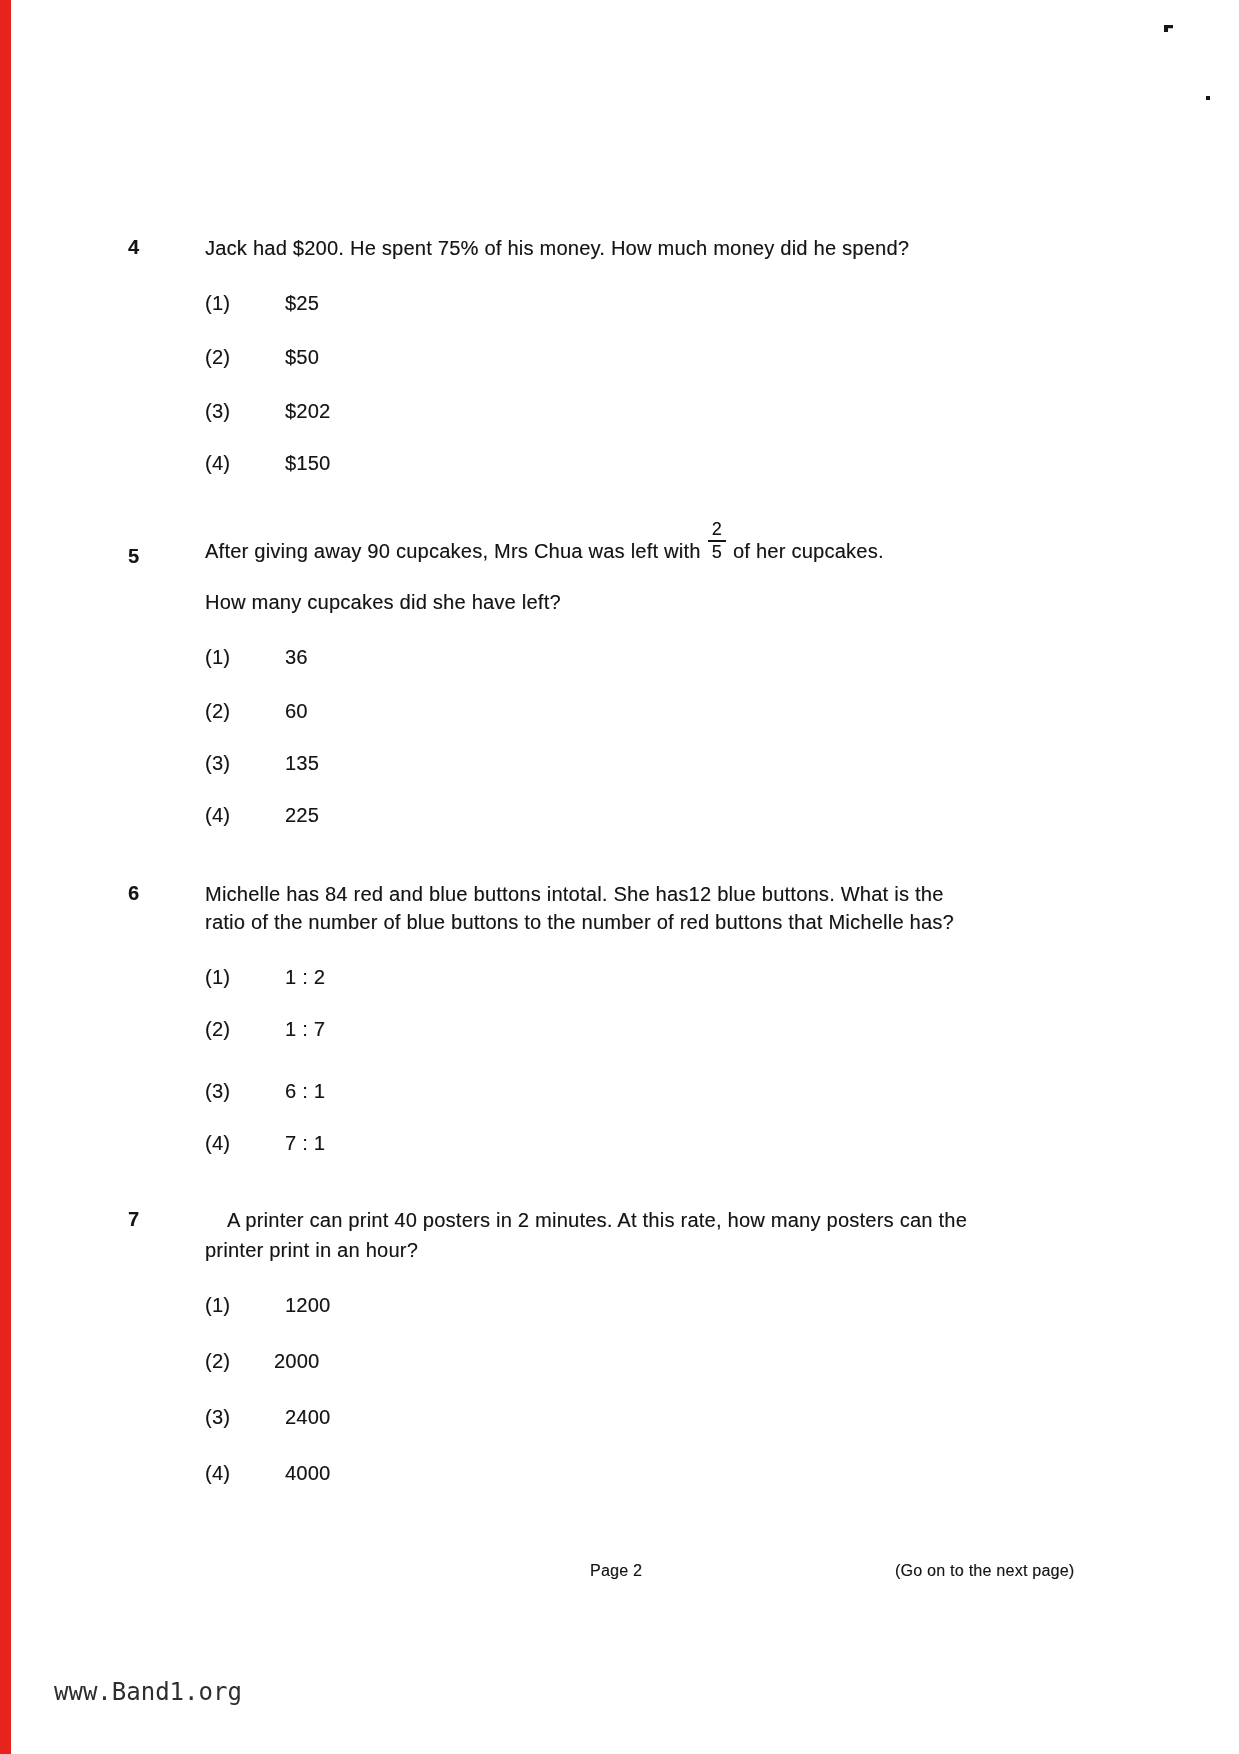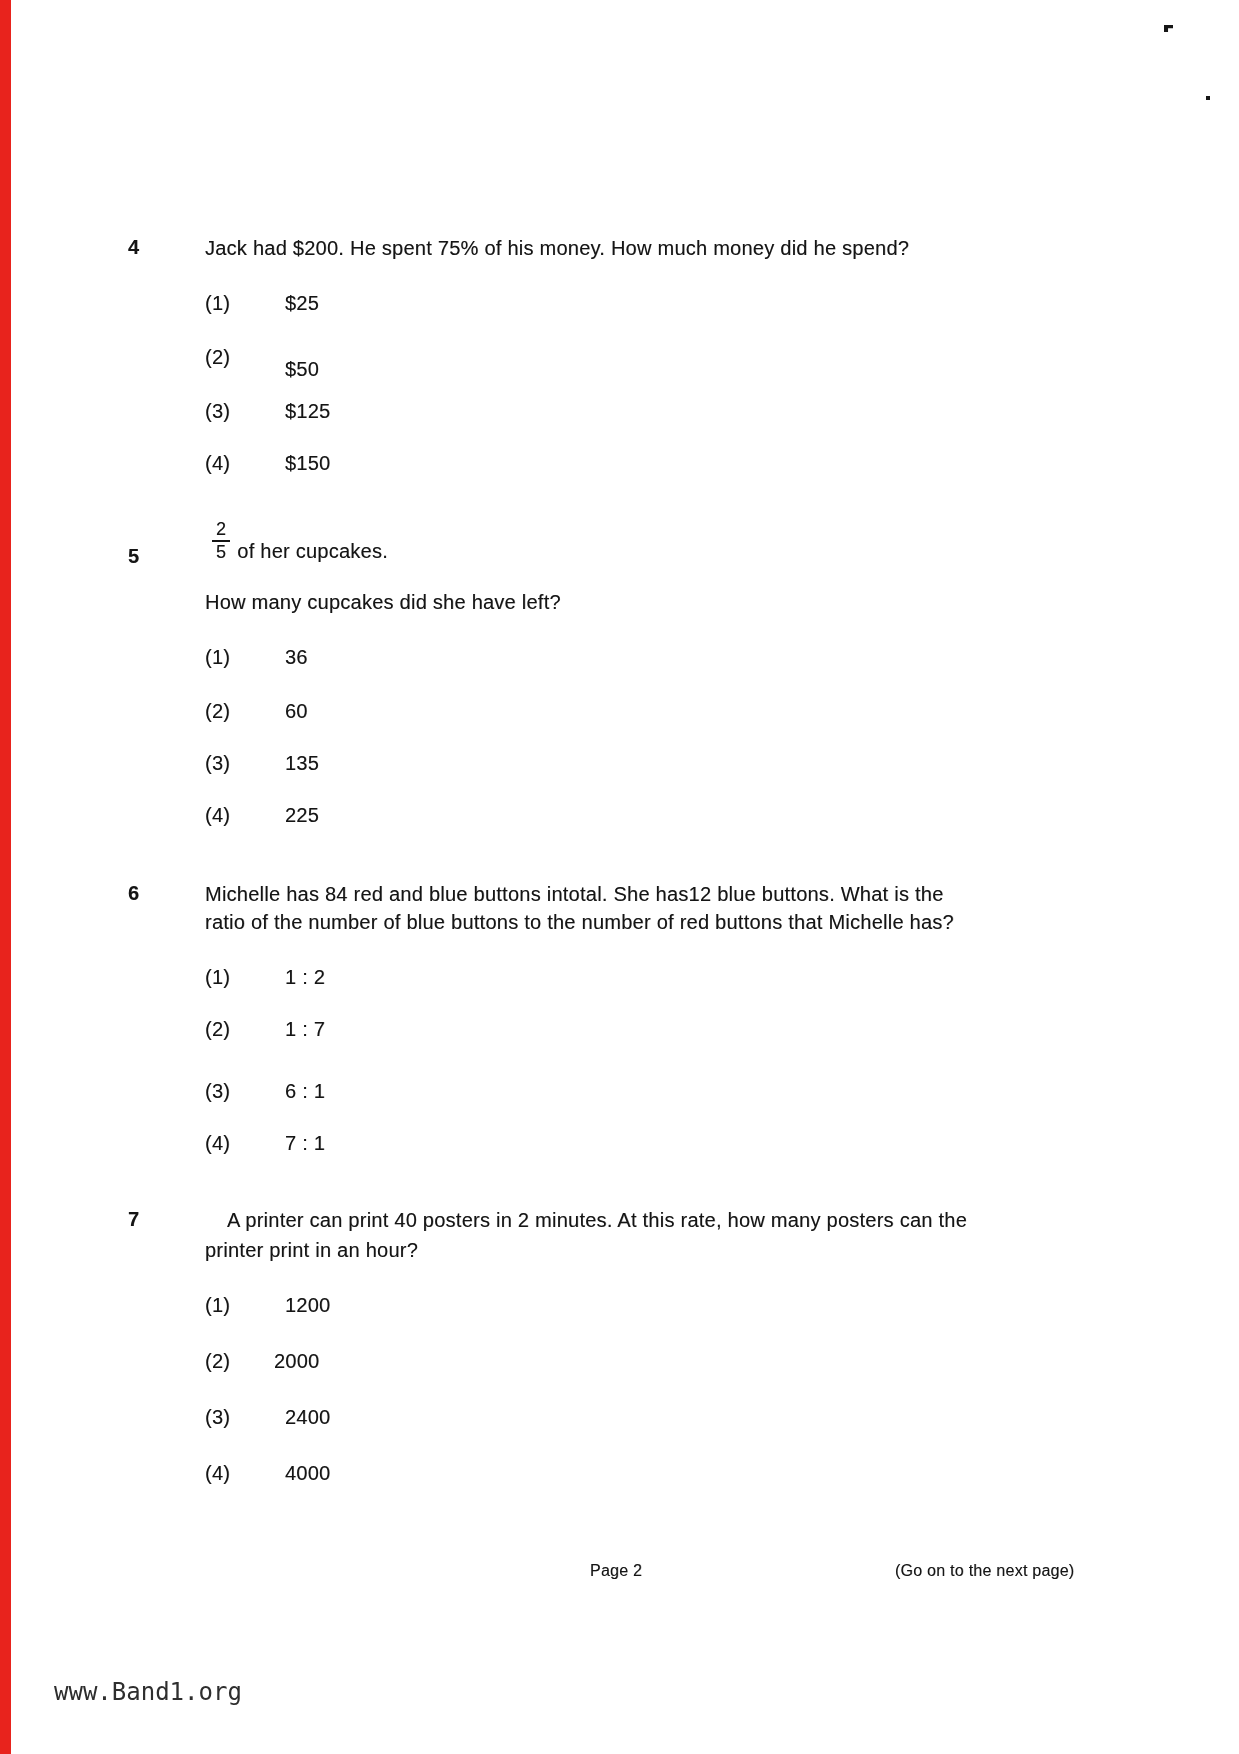--- a/index.html
+++ b/index.html
@@ -53,27 +53,28 @@
   <div class="speck speck-2" style="background: rgb(22, 22, 22);"></div>
 
   <div id="questions">
       <div class="abs scan q-number" style="left: 128px; top: 236px;">4</div>
       <div class="abs scan q-line" style="left: 205px; top: 236px;">
         <span>Jack had $200. He spent 75% of his money. How much money did he spend?</span>
       </div>
       <div class="abs scan opt-marker" style="left: 205px; top: 292px;">(1)</div>
       <div class="abs scan opt-value" style="left: 285px; top: 292px;">$25</div>
       <div class="abs scan opt-marker" style="left: 205px; top: 346px;">(2)</div>
-      <div class="abs scan opt-value" style="left: 285px; top: 346px; margin-top: 12px;">$50</div>
+      <div class="abs scan opt-value" style="left: 285px; top: 346px;">$50</div>
       <div class="abs scan opt-marker" style="left: 205px; top: 400px;">(3)</div>
-      <div class="abs scan opt-value" style="left: 285px; top: 400px;">$125</div>
+      <div class="abs scan opt-value" style="left: 285px; top: 400px;">$202</div>
       <div class="abs scan opt-marker" style="left: 205px; top: 452px;">(4)</div>
       <div class="abs scan opt-value" style="left: 285px; top: 452px;">$150</div>
       <div class="abs scan q-number" style="left: 128px; top: 545px;">5</div>
       <div class="abs scan q-line" style="left: 205px; top: 520px;">
+        <span>After giving away 90 cupcakes, Mrs Chua was left with</span>
         <span class="fraction">
           <span class="num">2</span>
           <span class="den">5</span>
         </span>
         <span>of her cupcakes.</span>
       </div>
       <div class="abs scan q-line" style="left: 205px; top: 590px;">
         <span>How many cupcakes did she have left?</span>
       </div>
       <div class="abs scan opt-marker" style="left: 205px; top: 646px;">(1)</div>

